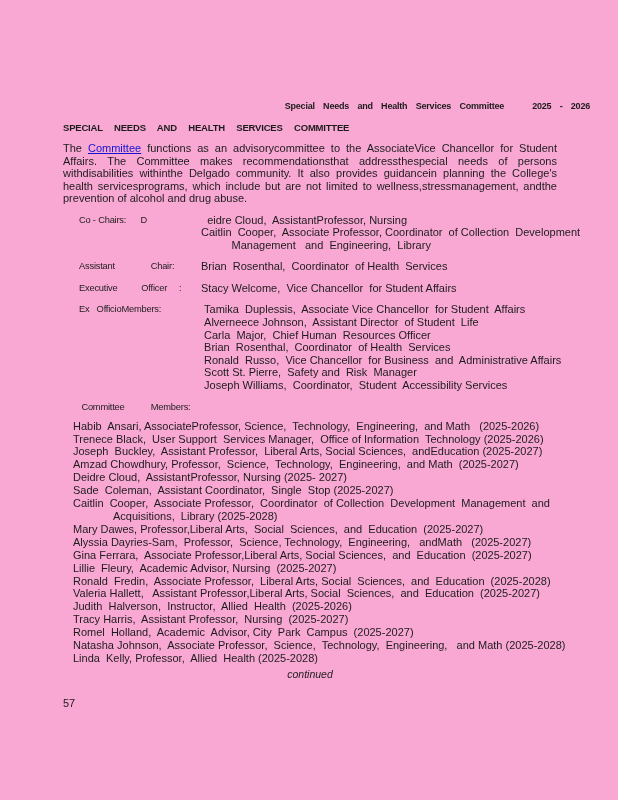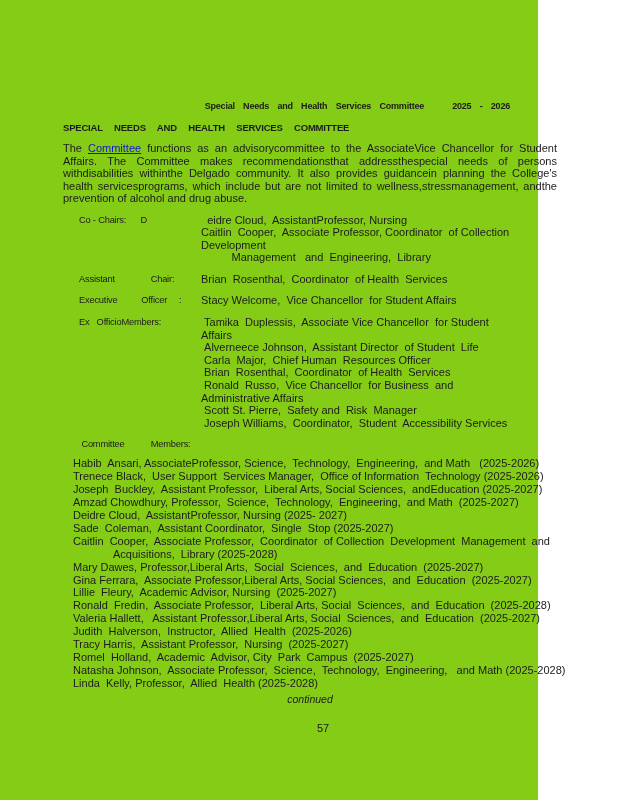--- a/index.html
+++ b/index.html
@@ -4,24 +4,24 @@
 <style>
   html,body{margin:0;padding:0;background:#ffffff;}
   body{
     width:618px;height:800px;
     font-family:"Liberation Sans","DejaVu Sans",sans-serif;
     color:#1c1c1c;
     overflow:hidden;
   }
   .page{
     position:relative;
-    width:538px;height:800px;
+    width:618px;height:800px;
     box-sizing:border-box;
     padding:101px 28px 0 63px;
-    background:#84cc16;
+    background:#f9a8d4;
   }
   
   .header-line{
     display:flex;
     justify-content:flex-end;
     align-items:baseline;
     gap:28px;
     font-size:9px;
     font-weight:bold;
     letter-spacing:-0.2px;
@@ -82,21 +82,21 @@
   }
   .continued{
     width:494px;
     text-align:center;
     font-style:italic;
     font-size:10.5px;
     margin-top:3px;
   }
   .page-number{
     width:520px;
-    text-align:center;
+    text-align:left;
     font-size:11px;
     margin-top:17px;
   }
 </style>
 </head>
 <body style="color: rgb(28, 28, 28);">
 
 <div class="page">
 
   <div class="header-line">
@@ -133,20 +133,21 @@
 
   <ul class="members" id="members">
       <li>Habib  Ansari, AssociateProfessor, Science,  Technology,  Engineering,  and Math   (2025-2026)</li>
       <li>Trenece Black,  User Support  Services Manager,  Office of Information  Technology (2025-2026)</li>
       <li>Joseph  Buckley,  Assistant Professor,  Liberal Arts, Social Sciences,  andEducation (2025-2027)</li>
       <li>Amzad Chowdhury, Professor,  Science,  Technology,  Engineering,  and Math  (2025-2027)</li>
       <li>Deidre Cloud,  AssistantProfessor, Nursing (2025- 2027)</li>
       <li>Sade  Coleman,  Assistant Coordinator,  Single  Stop (2025-2027)</li>
       <li>Caitlin  Cooper,  Associate Professor,  Coordinator  of Collection  Development  Management  and Acquisitions,  Library (2025-2028)</li>
       <li>Mary Dawes, Professor,Liberal Arts,  Social  Sciences,  and  Education  (2025-2027)</li>
+      <li>Alyssia Dayries-Sam,  Professor,  Science, Technology,  Engineering,   andMath   (2025-2027)</li>
       <li>Gina Ferrara,  Associate Professor,Liberal Arts, Social Sciences,  and  Education  (2025-2027)</li>
       <li>Lillie  Fleury,  Academic Advisor, Nursing  (2025-2027)</li>
       <li>Ronald  Fredin,  Associate Professor,  Liberal Arts, Social  Sciences,  and  Education  (2025-2028)</li>
       <li>Valeria Hallett,   Assistant Professor,Liberal Arts, Social  Sciences,  and  Education  (2025-2027)</li>
       <li>Judith  Halverson,  Instructor,  Allied  Health  (2025-2026)</li>
       <li>Tracy Harris,  Assistant Professor,  Nursing  (2025-2027)</li>
       <li>Romel  Holland,  Academic  Advisor, City  Park  Campus  (2025-2027)</li>
       <li>Natasha Johnson,  Associate Professor,  Science,  Technology,  Engineering,   and Math (2025-2028)</li>
       <li>Linda  Kelly, Professor,  Allied  Health (2025-2028)</li>
     </ul>

